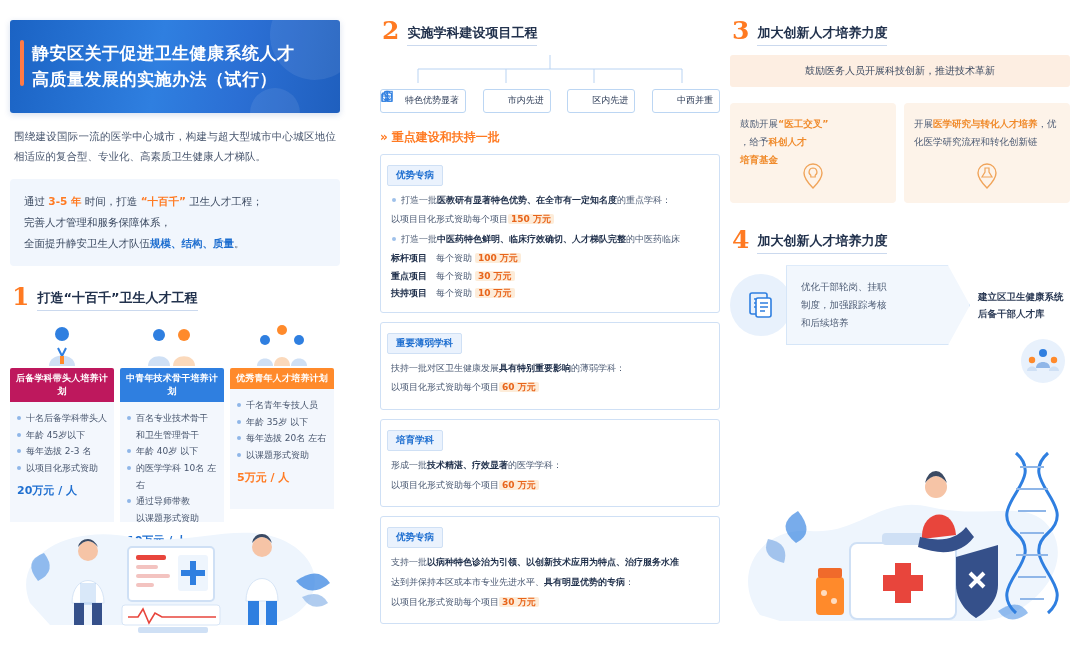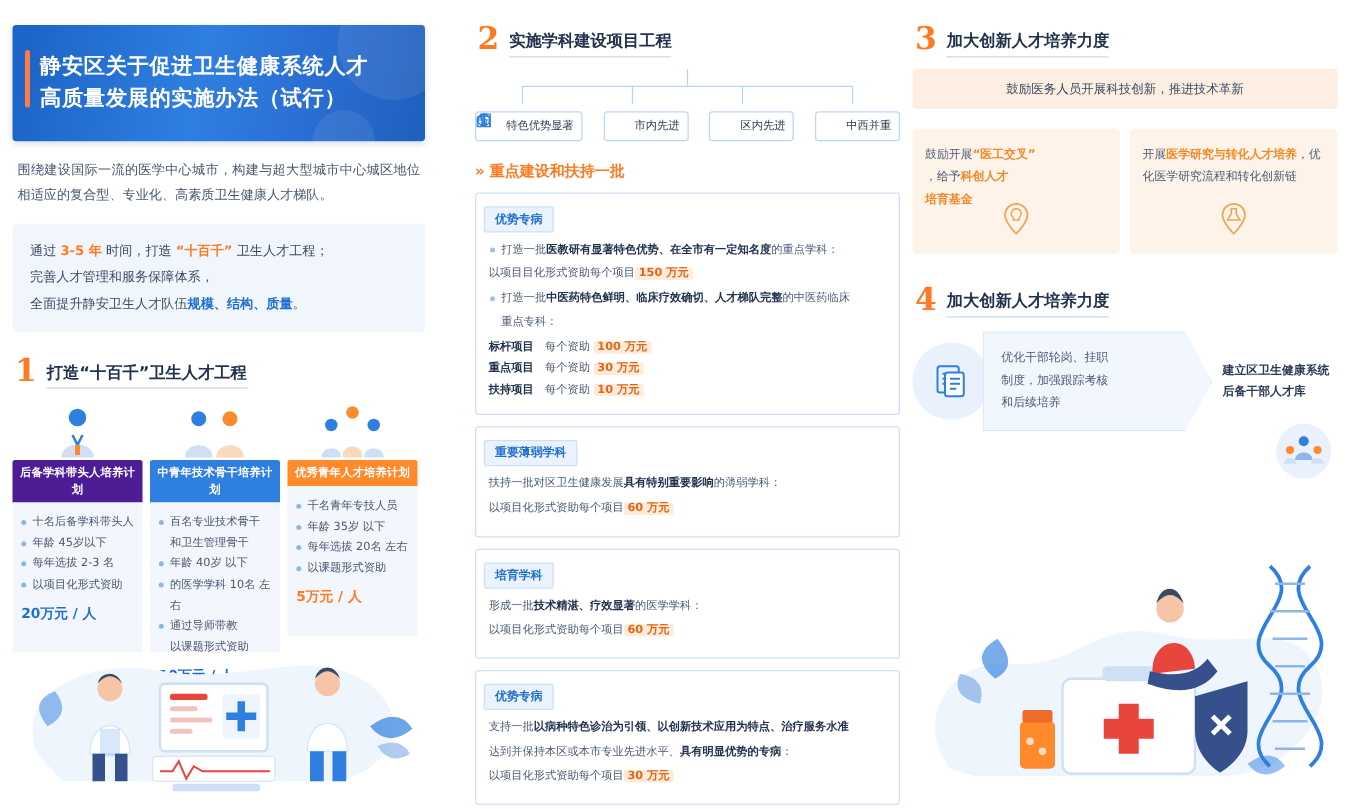--- a/index.html
+++ b/index.html
@@ -59,21 +59,21 @@
   .sec-title:after{ content:""; position:absolute; left:0; right:0; bottom:-3px; height:1px; background:#cbd9ee;}
 
   
   .plans { display:flex; gap:6px; margin-top:6px; }
   .plan { width:104px; }
   .plan-icon { height:48px; display:flex; align-items:flex-end; justify-content:center; }
   .plan-tag {
     font-size:9px; color:#fff; text-align:center; padding:4px 2px; border-radius:2px 2px 0 0; font-weight:bold;
     letter-spacing:.2px;
   }
-  .plan-tag.c1 { background:#4c1d95; }
+  .plan-tag.c1 { background:#be185d; }
   .plan-tag.c2 { background:#2f7fe0; }
   .plan-tag.c3 { background:#ff8a2b; }
   .plan-body { background:#f3f7fd; padding:8px 7px 10px; font-size:9px; line-height:1.85; color:#48566e; height:120px;}
   .plan-body .li { position:relative; padding-left:9px; }
   .plan-body .li:before{ content:""; position:absolute; left:0; top:6px; width:4px; height:4px; border-radius:50%; background:#8fb6e8;}
   .amount { font-weight:bold; font-size:11px; margin-top:4px; display:block;}
   .amount.blue { color:#1f6fd0; }
   .amount.orange { color:#ff7a22; }
 
   
@@ -327,21 +327,20 @@
     <div class="subhead">
       <span class="chev">»</span>
       <span class="t">重点建设和扶持一批</span>
     </div>
 
     <div class="card">
       <div class="card-tag">优势专病</div>
       <p class="li">打造一批<b>医教研有显著特色优势、在全市有一定知名度</b>的重点学科：</p>
       <p>以项目目化形式资助每个项目<span class="money">150 万元</span></p>
       <p class="li">打造一批<b>中医药特色鲜明、临床疗效确切、人才梯队完整</b>的中医药临床</p>
-      <p style="margin-left:10px">重点专科：</p>
       <div class="kv">
         <div><b>标杆项目</b>　<span>每个资助</span> <span class="money">100 万元</span></div>
         <div><b>重点项目</b>　<span>每个资助</span> <span class="money">30 万元</span></div>
         <div><b>扶持项目</b>　<span>每个资助</span> <span class="money">10 万元</span></div>
       </div>
     </div>
 
     <div class="card">
       <div class="card-tag">重要薄弱学科</div>
       <p>扶持一批对区卫生健康发展<b>具有特别重要影响</b>的薄弱学科：</p>

